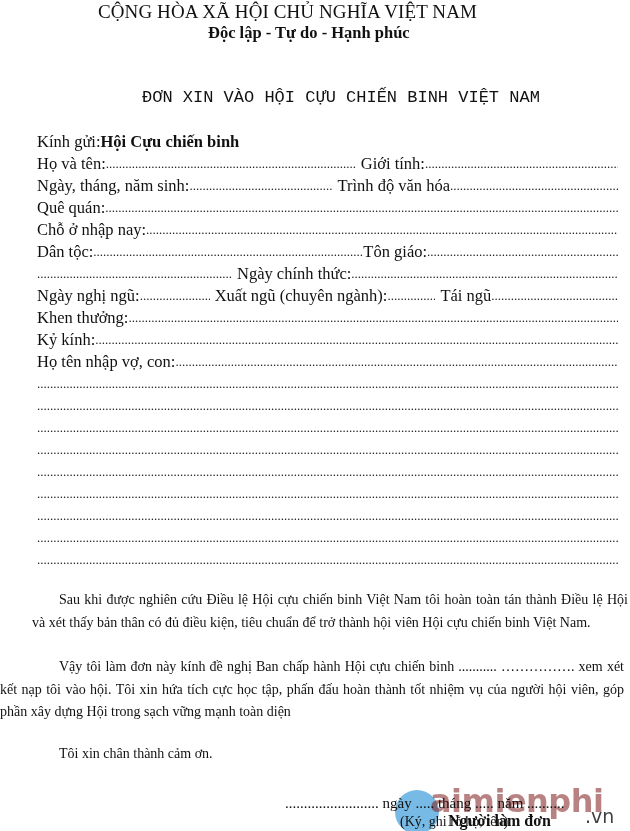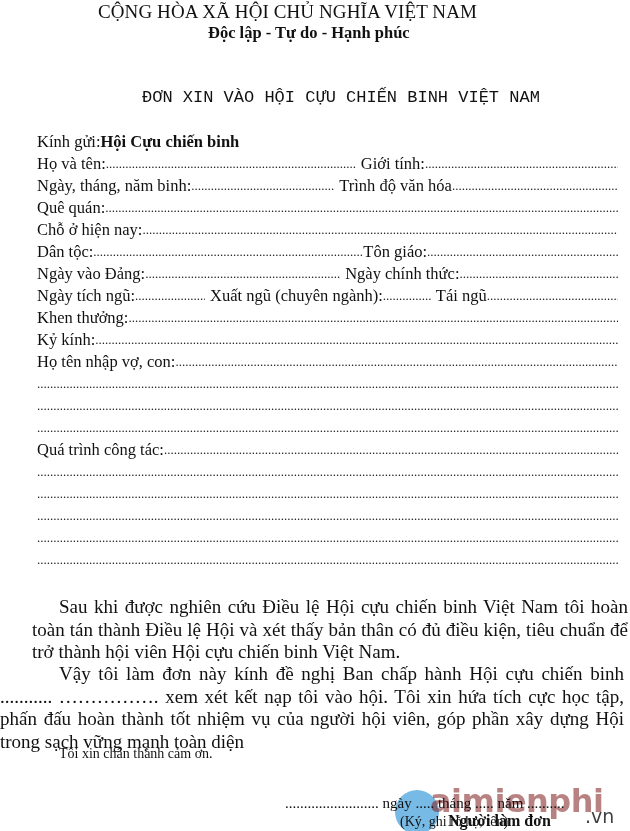--- a/index.html
+++ b/index.html
@@ -18,22 +18,22 @@
       font-size: 16.5px; line-height: 20px; white-space: nowrap; display: flex; align-items: center;
     }
     .lbl { flex: none; }
     .dots { flex: 1 1 auto; overflow: hidden; color: #222; letter-spacing: 0px; font-size: 13px; }
     .dots::before { content: "................................................................................................................................................................................................................................................"; }
     .gap { flex: none; width: 5px; }
     .bi { font-weight: bold; }
     .fixed { flex: none; overflow: hidden; }
 
     .para {
-      position: absolute; left: 37px; width: 581px; font-size: 19px; line-height: 22.5px;
-      text-align: justify; text-indent: 27px; margin-top: 7px;
+      position: absolute; left: 37px; width: 581px; font-size: 14px; line-height: 22.5px;
+      text-align: justify; text-indent: 27px;
     }
     .plain { position: absolute; font-size: 14px; white-space: nowrap; }
 
     .sign-date { position: absolute; top: 795px; left: 285px; font-size: 15px; white-space: nowrap; }
     .sign-title { position: absolute; top: 806px; left: 420px; font-size: 16.5px; font-weight: bold; white-space: nowrap; }
 
     .wm-circle {
       position: absolute; left: 395px; top: 790px; width: 44px; height: 44px; border-radius: 50%;
       background: #4aa3dc; opacity: 0.75;
     }
@@ -63,54 +63,53 @@
 
   <div class="row" style="top:154px">
     <span class="lbl">Họ và tên: </span>
     <span class="fixed dots" style="width:250px"></span>
     <span class="gap"></span>
     <span class="lbl">Giới tính: </span>
     <span class="dots"></span>
   </div>
 
   <div class="row" style="top:176px">
-    <span class="lbl">Ngày, tháng, năm binh: </span>
+    <span class="lbl">Ngày, tháng, năm sinh: </span>
     <span class="fixed dots" style="width:143px"></span>
     <span class="gap"></span>
     <span class="lbl">Trình độ văn hóa </span>
     <span class="dots"></span>
   </div>
 
   <div class="row" style="top:198px">
     <span class="lbl">Quê quán: </span>
     <span class="dots"></span>
   </div>
 
   <div class="row" style="top:220px">
-    <span class="lbl">Chỗ ở hiện nay: </span>
+    <span class="lbl">Chỗ ở nhập nay: </span>
     <span class="dots"></span>
   </div>
 
   <div class="row" style="top:242px">
     <span class="lbl">Dân tộc: </span>
     <span class="fixed dots" style="width:270px"></span>
     <span class="lbl">Tôn giáo: </span>
     <span class="dots"></span>
   </div>
 
   <div class="row" style="top:264px">
-    <span class="lbl">Ngày vào Đảng: </span>
     <span class="fixed dots" style="width:195px"></span>
     <span class="gap"></span>
     <span class="lbl">Ngày chính thức: </span>
     <span class="dots"></span>
   </div>
 
   <div class="row" style="top:286px">
-    <span class="lbl">Ngày tích ngũ: </span>
+    <span class="lbl">Ngày nghị ngũ: </span>
     <span class="fixed dots" style="width:70px"></span>
     <span class="gap"></span>
     <span class="lbl">Xuất ngũ (chuyên ngành): </span>
     <span class="fixed dots" style="width:48px"></span>
     <span class="gap"></span>
     <span class="lbl">Tái ngũ </span>
     <span class="dots"></span>
   </div>
 
   <div class="row" style="top:308px">
@@ -131,21 +130,20 @@
       <span class="dots"></span>
     </div>
   <div class="row" style="top:396px">
       <span class="dots"></span>
     </div>
   <div class="row" style="top:418px">
       <span class="dots"></span>
     </div>
 
   <div class="row" style="top:440px">
-    <span class="lbl">Quá trình công tác: </span>
     <span class="dots"></span>
   </div>
   <div class="row" style="top:462px">
       <span class="dots"></span>
     </div>
   <div class="row" style="top:484px">
       <span class="dots"></span>
     </div>
   <div class="row" style="top:506px">
       <span class="dots"></span>

